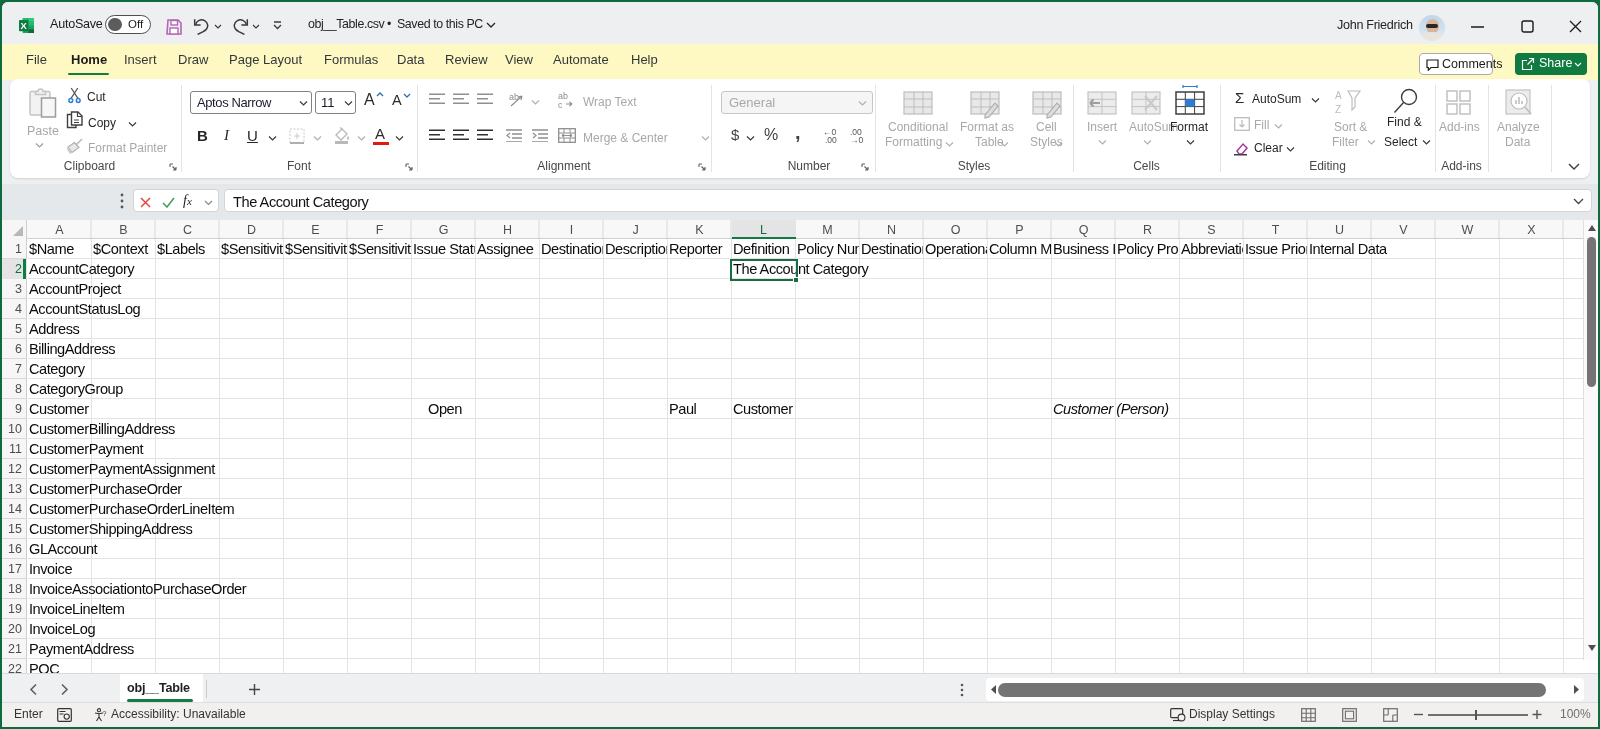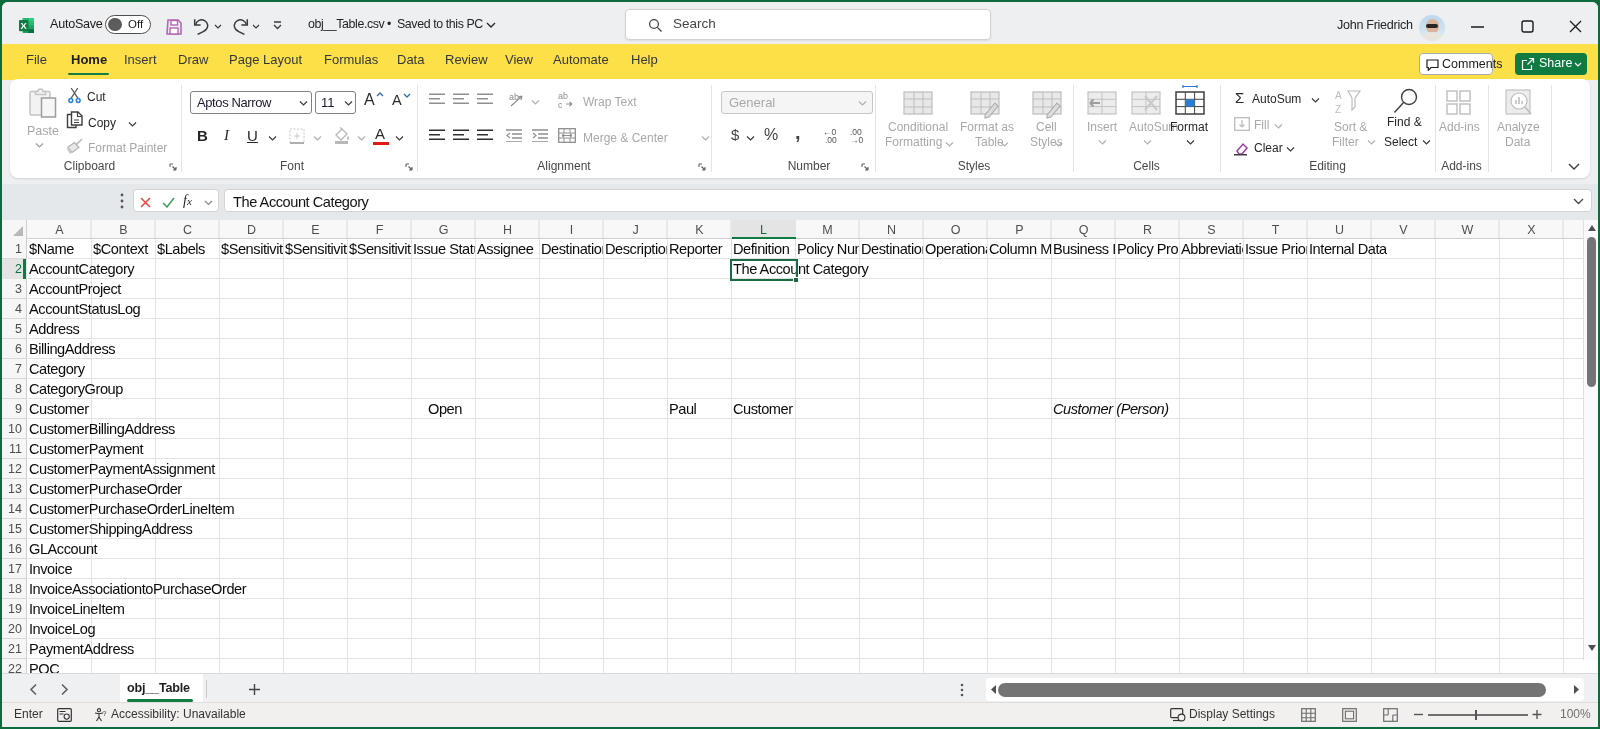--- a/index.html
+++ b/index.html
@@ -17,21 +17,21 @@
 .fname { position:absolute; top:15px; font-size:12.4px; letter-spacing:-0.4px; color:#242424; }
 .searchbox { position:absolute; left:623px; top:7px; width:366px; height:31px; background:#fff; border:1px solid #d2d2d2; border-radius:4px; box-shadow:0 1px 2px rgba(0,0,0,.08); }
 .searchbox span { position:absolute; left:47px; top:6px; font-size:13.5px; color:#454545; }
 .uname { position:absolute; left:1335px; top:16px; font-size:12.6px; letter-spacing:-0.3px; color:#242424; }
 .avatar { position:absolute; left:1417px; top:13px; width:26px; height:26px; border-radius:50%; background:linear-gradient(180deg,#bdd7ec 0%,#cfe2f0 55%,#e8eef2 100%); overflow:hidden; }
 .avatar .head { position:absolute; left:6.5px; top:4px; width:13px; height:14px; border-radius:50% 50% 45% 45%; background:#d9b49a; }
 .avatar .gl { position:absolute; left:7px; top:9px; width:12px; height:3.6px; border-radius:2px; background:#2a2622; }
 .avatar .sh { position:absolute; left:3px; top:16.5px; width:20px; height:10px; border-radius:50% 50% 0 0; background:#e8e4de; }
 .wbtn { position:absolute; top:0; width:14px; height:42px; color:#1b1b1b; }
 
-.tabrow { position:absolute; left:0; top:42px; width:100%; height:36px; background:#fde047; }
+.tabrow { position:absolute; left:0; top:42px; width:100%; height:36px; background:#fef9c3; }
 .rtab { position:absolute; top:8px; font-size:13px; color:#33373b; }
 .rtab.active { font-weight:700; color:#1d1d1d; }
 .homeline { position:absolute; left:66px; top:28.5px; width:41px; height:2.6px; background:#127c42; border-radius:2px; }
 .cmtbtn { position:absolute; left:1417px; top:8.5px; width:74px; height:22px; background:#fff; border:1px solid #ababab; border-radius:4px; font-size:12.5px; color:#1b1b1b; }
 .sharebtn { position:absolute; left:1513px; top:8.5px; width:72px; height:22px; background:#0f7b40; border-radius:4px; font-size:12.5px; color:#fff; }
 
 .ribbon { position:absolute; left:8px; top:77px; width:1580px; height:99px; background:#fff; border-radius:8px; box-shadow:0 1px 2px rgba(0,0,0,.12); }
 .glabel { position:absolute; bottom:5px; font-size:12px; color:#484848; width:100%; text-align:center; }
 .gdiv { position:absolute; top:6px; width:1px; height:87px; background:#e3e3e3; }
 .launcher { position:absolute; bottom:6px; width:10px; height:10px; }
@@ -113,27 +113,20 @@
     <svg class="qat" style="left:270px;top:19px" width="11" height="9" viewBox="0 0 11 9">
         <path d="M2 1 h7" stroke="#3a3a3a" stroke-width="1.3"></path>
         <path d="M2 4 l3.5 3.5 L9 4" fill="none" stroke="#3a3a3a" stroke-width="1.3"></path>
       </svg>
     <span class="fname" style="left:306px;">obj__Table.csv</span>
     <span class="fname" style="left:385px;">•</span>
     <span class="fname" style="left:395px;">Saved to this PC</span>
     <svg class="qat" style="left:484px;top:20px" width="10" height="6" viewBox="0 0 10 6">
         <path d="M1 1 l4 4 l4-4" fill="none" stroke="#242424" stroke-width="1.3"></path>
       </svg>
-    <div class="searchbox">
-      <svg style="position:absolute;left:22px;top:8px" width="15" height="15" viewBox="0 0 15 15">
-          <circle cx="6" cy="6" r="4.4" fill="none" stroke="#454545" stroke-width="1.3"></circle>
-          <path d="M9.4 9.4 L13.5 13.5" stroke="#454545" stroke-width="1.3"></path>
-        </svg>
-      <span>Search</span>
-    </div>
     <span class="uname">John Friedrich</span>
     <div class="avatar">
         <div class="head"></div>
         <div class="gl"></div>
         <div class="sh"></div>
       </div>
     <svg class="wbtn" style="left:1469px" width="14" height="42">
         <path d="M0 25 h13" stroke="#1b1b1b" stroke-width="1.4"></path>
       </svg>
     <svg class="wbtn" style="left:1519px" width="14" height="42">
@@ -254,21 +247,21 @@
           <rect x="2" y="14" width="13" height="3" fill="#b9b9b9"></rect>
         </svg>
         <svg class="ic" style="left:359px;top:56px" width="9" height="7" viewBox="0 0 9 6">
           <path d="M1 1 l3.5 3.5 L8 1" fill="none" stroke="#b0b0b0" stroke-width="1.2"></path>
         </svg>
         <span style="position:absolute;left:377px;top:46px;font-size:15px;color:#2b2b2b;">A</span>
         <div style="position:absolute;left:375px;top:62.5px;width:16px;height:3.4px;background:#e11a0f;"></div>
         <svg class="ic" style="left:397px;top:56px" width="9" height="7" viewBox="0 0 9 6">
           <path d="M1 1 l3.5 3.5 L8 1" fill="none" stroke="#3a3a3a" stroke-width="1.2"></path>
         </svg>
-        <span class="glabel" style="left:176px;width:236px;">Font</span>
+        <span class="glabel" style="left:183px;width:236px;">Font</span>
         <svg class="launcher" style="left:406px" width="10" height="10" viewBox="0 0 10 10">
           <path d="M2 2 h3 M2 2 v3 M8 8 h-3 M8 8 v-3 M8 8 L4.5 4.5" stroke="#5f5f5f" stroke-width="1.1" fill="none"></path>
         </svg>
         <div class="gdiv" style="left:419px"></div>
         <svg class="ic" style="left:431px;top:14px" width="16" height="12" viewBox="0 0 16 12">
           <path d="M0 1.2 h16" stroke="#8f8f8f" stroke-width="1.5"></path>
           <path d="M0 5.7 h11" stroke="#8f8f8f" stroke-width="1.5"></path>
           <path d="M0 10.2 h16" stroke="#8f8f8f" stroke-width="1.5"></path>
         </svg>
         <svg class="ic" style="left:455px;top:14px" width="16" height="12" viewBox="0 0 16 12">

